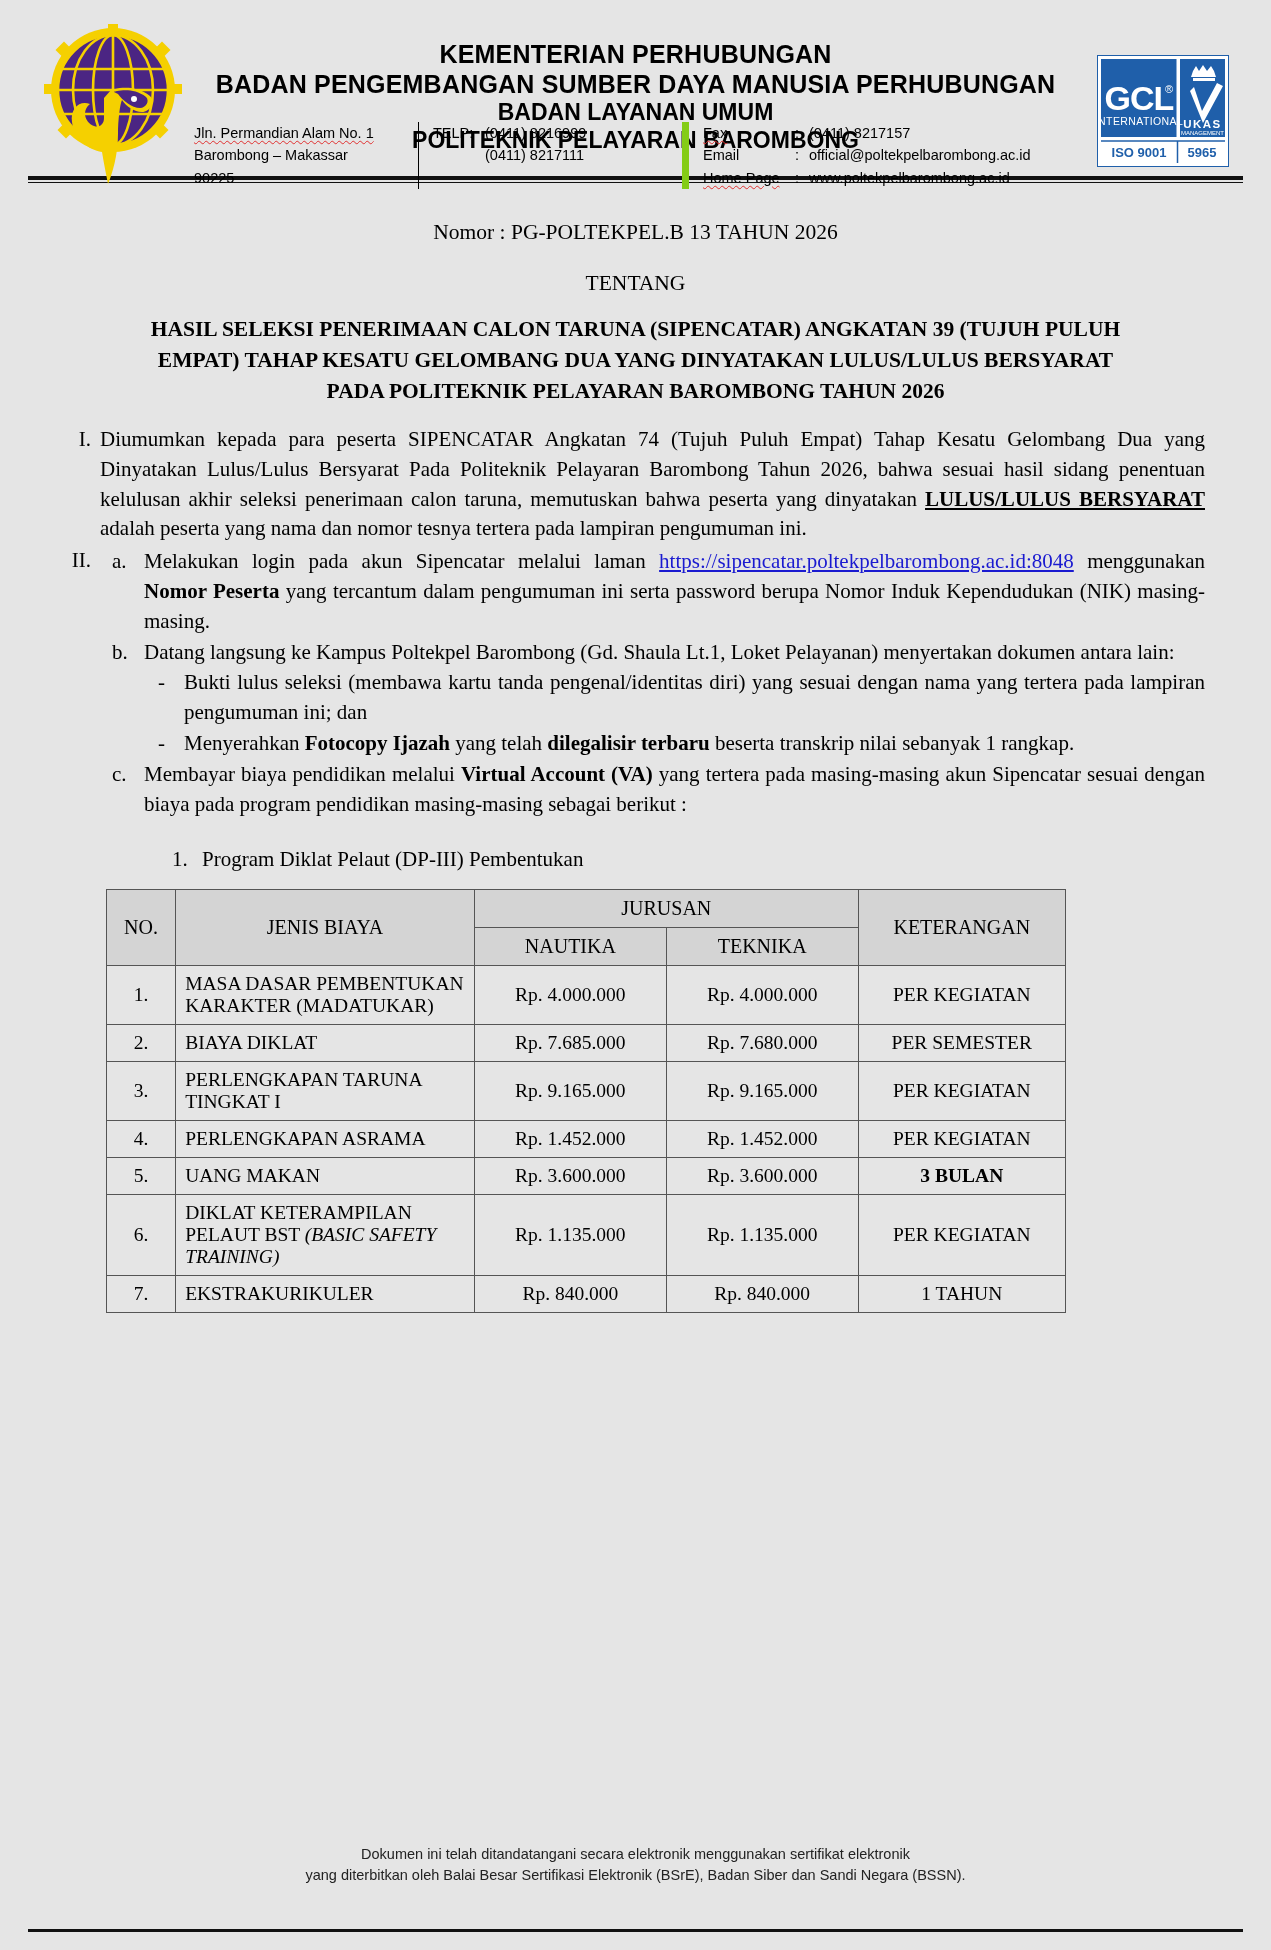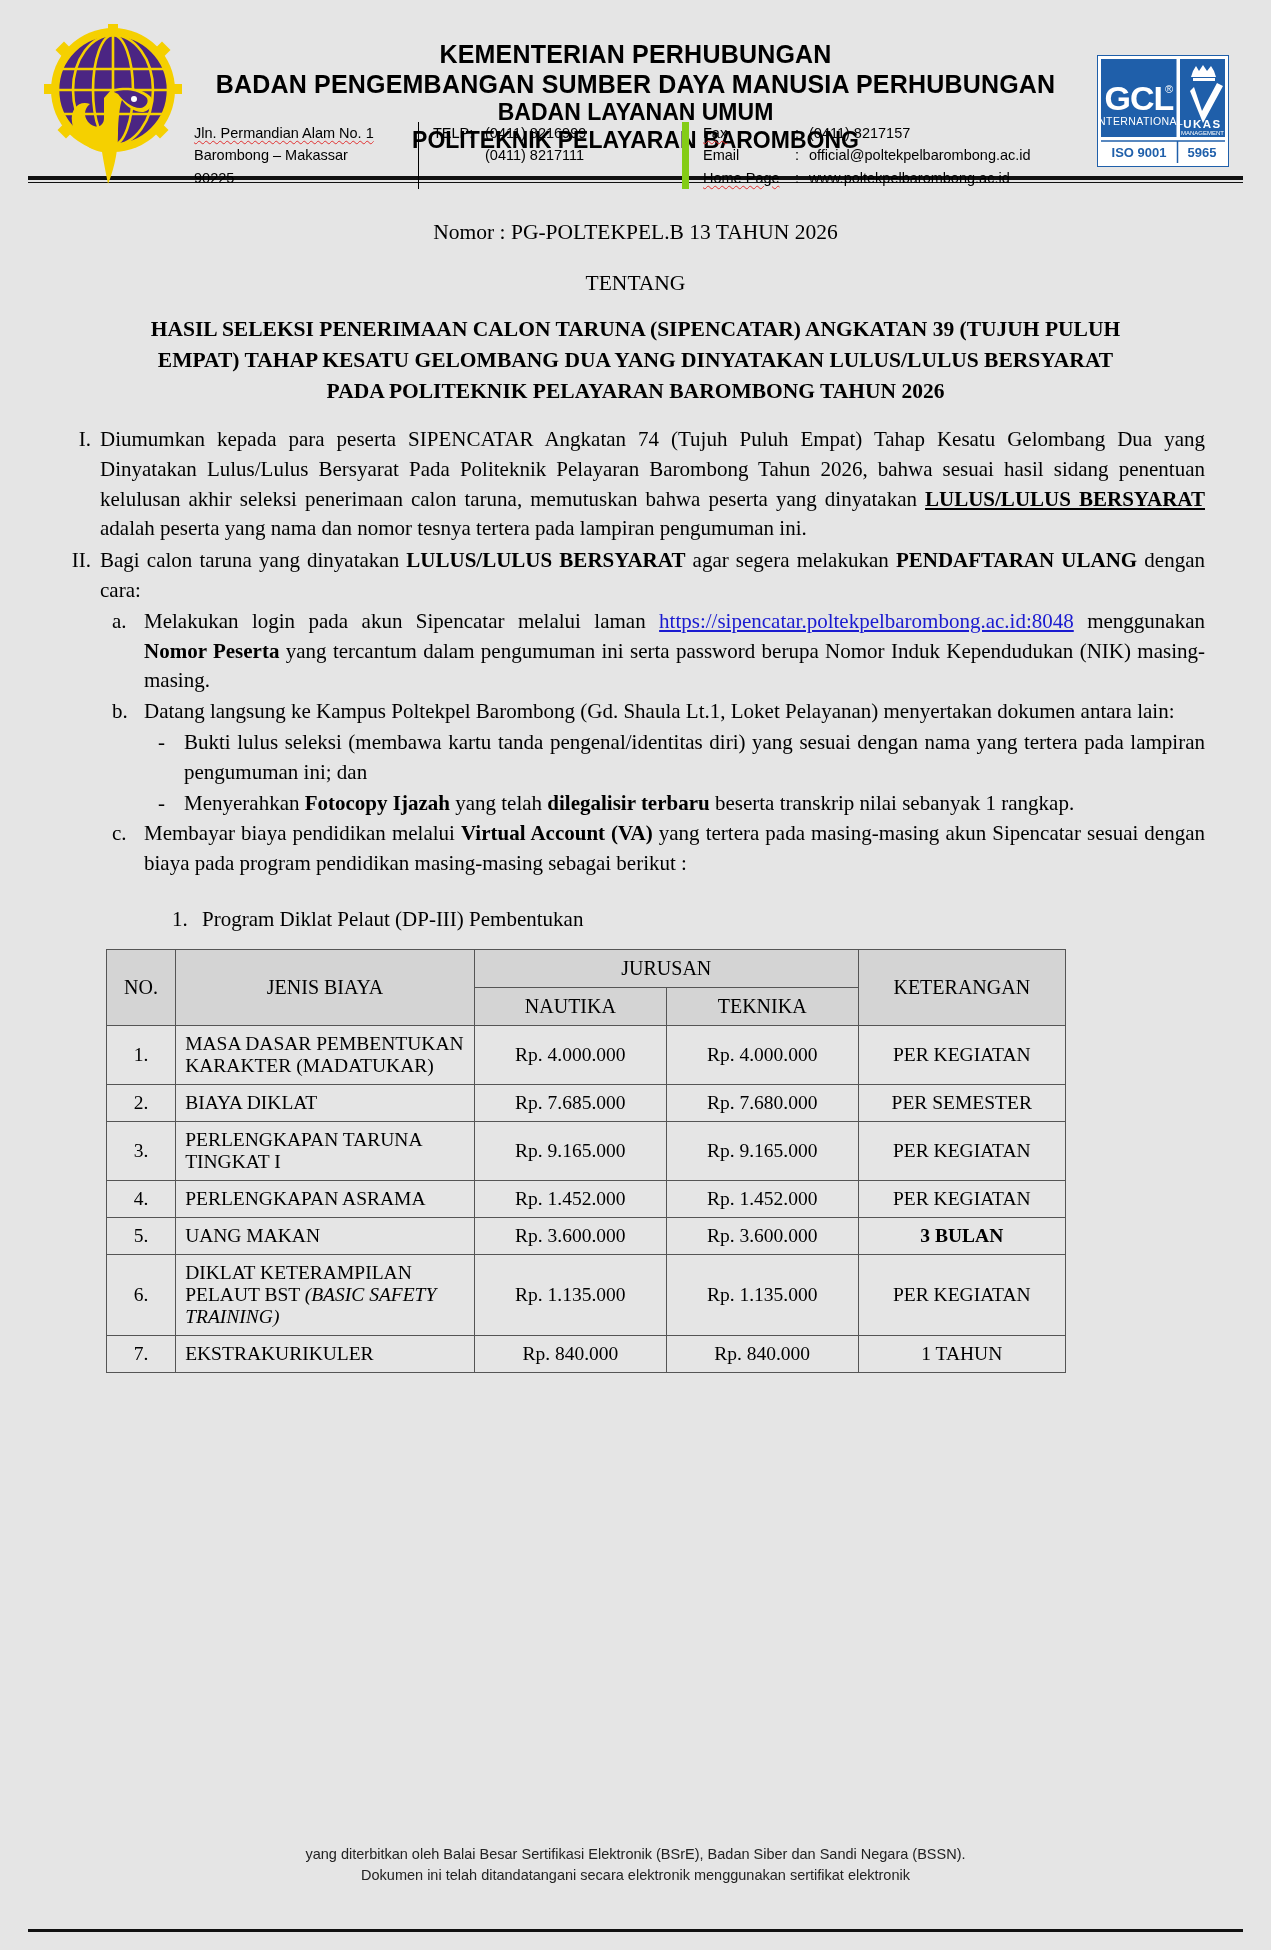--- a/index.html
+++ b/index.html
@@ -346,21 +346,20 @@
     </div>
 
     <div class="rn-item">
       <div class="rn-num">I.</div>
       <div class="rn-body jst"><span>Diumumkan kepada para peserta SIPENCATAR Angkatan 74 (Tujuh Puluh Empat) Tahap Kesatu Gelombang Dua yang Dinyatakan Lulus/Lulus Bersyarat Pada Politeknik Pelayaran Barombong Tahun 2026, bahwa sesuai hasil sidang penentuan kelulusan akhir seleksi penerimaan calon taruna, memutuskan bahwa peserta yang dinyatakan </span><span class="b u">LULUS/LULUS BERSYARAT</span><span> adalah peserta yang nama dan nomor tesnya tertera pada lampiran pengumuman ini.</span></div>
     </div>
 
     <div class="rn-item">
       <div class="rn-num">II.</div>
       <div class="rn-body">
-        <div><span>Bagi calon taruna yang dinyatakan </span><span class="b">LULUS/LULUS BERSYARAT</span><span> agar segera melakukan </span><span class="b">PENDAFTARAN ULANG</span><span> dengan cara:</span></div>
 
         <div class="alpha-item">
           <div class="alpha-num">a.</div>
           <div class="alpha-body"><span>Melakukan login pada akun Sipencatar melalui laman </span><a class="link" href="#">https://sipencatar.poltekpelbarombong.ac.id:8048</a><span> menggunakan </span><span class="b">Nomor Peserta</span><span> yang tercantum dalam pengumuman ini serta password berupa Nomor Induk Kependudukan (NIK) masing-masing.</span></div>
         </div>
 
         <div class="alpha-item">
           <div class="alpha-num">b.</div>
           <div class="alpha-body">
             <div>Datang langsung ke Kampus Poltekpel Barombong (Gd. Shaula Lt.1, Loket Pelayanan) menyertakan dokumen antara lain:</div>
@@ -460,19 +459,19 @@
           <td class="c-money">Rp. 840.000</td>
           <td class="c-money">Rp. 840.000</td>
           <td class="c-note">1 TAHUN</td>
         </tr>
       </tbody>
     </table>
   </div>
 
   <div class="footer">
     <div class="footer-text">
+      <div>Dokumen ini telah ditandatangani secara elektronik menggunakan sertifikat elektronik</div>
       <div>yang diterbitkan oleh Balai Besar Sertifikasi Elektronik (BSrE), Badan Siber dan Sandi Negara (BSSN).</div>
-      <div>Dokumen ini telah ditandatangani secara elektronik menggunakan sertifikat elektronik</div>
     </div>
     <div class="footer-rule"></div>
   </div>
 
 </div>
 
 </body></html>

